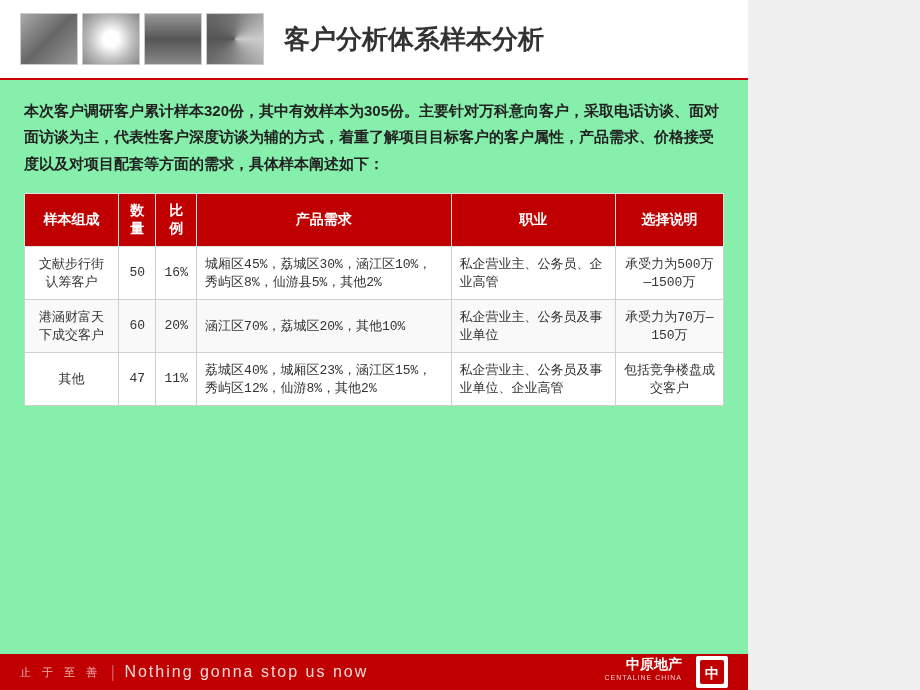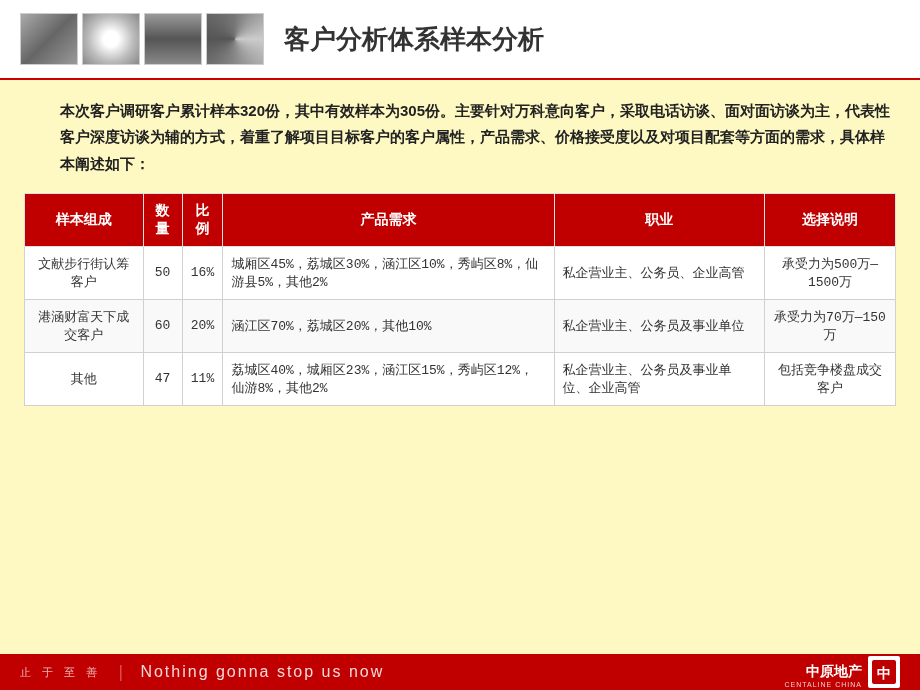--- a/index.html
+++ b/index.html
@@ -6,23 +6,23 @@
     body {
       width: 920px;
       height: 690px;
       background: #f0f0f0;
       font-family: "SimSun", "宋体", serif;
       overflow: hidden;
       position: relative;
     }
 
     .main-container {
-      width: 920px;
+      width: 748px;
       height: 690px;
-      background: #fef9c3;
+      background: #86efac;
       display: flex;
       flex-direction: column;
     }
 
     
     .header {
       display: flex;
       align-items: center;
       padding: 12px 20px;
       border-bottom: 2px solid #cc0000;
@@ -65,21 +65,20 @@
     }
 
     
     .intro-text {
       font-size: 15px;
       line-height: 1.75;
       color: #222;
       margin-bottom: 16px;
       font-family: "Microsoft YaHei", "微软雅黑", sans-serif;
       font-weight: bold;
-      margin-left: 36px;
     }
 
     
     .data-table {
       width: 100%;
       border-collapse: collapse;
       font-size: 13px;
       font-family: Liberation Mono, monospace;
     }
 
@@ -124,41 +123,41 @@
       height: 36px;
       display: flex;
       align-items: center;
       padding: 0 20px;
       justify-content: space-between;
     }
 
     .footer-left {
       display: flex;
       align-items: center;
-      gap: 10px;
+      gap: 2px;
     }
 
     .footer-chinese {
       color: rgba(255,255,255,0.7);
       font-size: 11px;
       letter-spacing: 4px;
       font-family: "Microsoft YaHei", sans-serif;
     }
 
     .footer-slogan {
       color: rgba(255,255,255,0.85);
       font-size: 16px;
       letter-spacing: 2px;
       font-family: Liberation Sans, sans-serif;
     }
 
     .footer-logo {
       display: flex;
-      align-items: flex-end;
-      gap: 6px;
+      align-items: flex-start;
+      gap: 14px;
     }
 
     .centaline-logo {
       display: flex;
       flex-direction: column;
       align-items: flex-end;
     }
 
     .centaline-cn {
       color: #ffffff;

